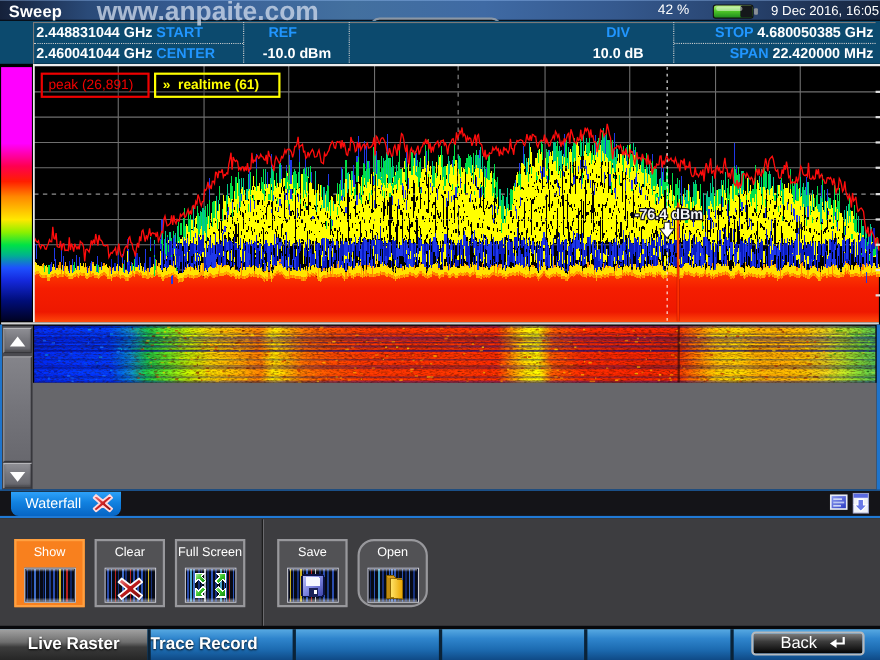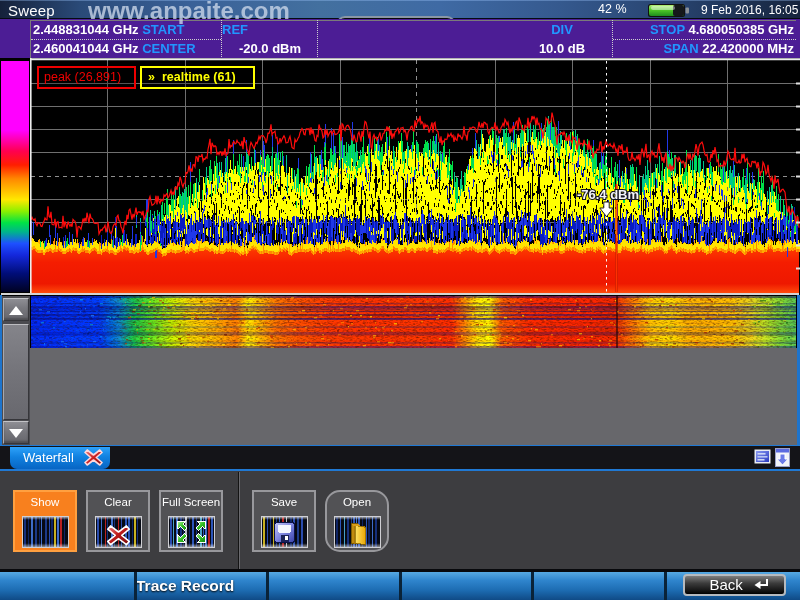--- a/index.html
+++ b/index.html
@@ -1,27 +1,27 @@
 <!DOCTYPE html>
 <html><head><meta charset="utf-8"><style>
 *{margin:0;padding:0;box-sizing:border-box}
 html,body{width:800px;height:600px;overflow:hidden;background:#000;font-family:"Liberation Sans",sans-serif}
 #scr{position:relative;width:800px;height:600px;background:#000}
 .abs{position:absolute}
 
 #tbar{left:0;top:0;width:800px;height:19px;background:linear-gradient(90deg,#15213a 0%,#2a4a78 10%,#3a6198 24%,#43709f 40%,#3f6aa4 55%,#35598e 70%,#27426d 85%,#16243d 100%);box-shadow:inset 0 1px 0 rgba(160,200,255,.35),inset 0 -1px 0 #060a12}
-#sweep{left:8px;top:2px;font-size:15px;font-weight:normal;color:#fff;letter-spacing:.2px}
+#sweep{left:8px;top:2px;font-size:15px;font-weight:bold;color:#fff;letter-spacing:.2px}
 #wmark{left:88px;top:-3px;font-size:24px;font-weight:bold;color:#ccd8ea;opacity:.78;letter-spacing:0;z-index:60}
 #logo{left:336px;top:16px;width:120px;height:19px;background:#070707;border:2px solid #8a97a6;border-radius:9px;text-align:center;line-height:14px;white-space:nowrap}
 #logo b{font-size:13px;color:#f4f4f4;letter-spacing:2.5px}
 #logo i{font-size:12px;color:#57a9e9;font-weight:bold;margin-left:3px}
 #batpct{left:598px;top:2px;font-size:12.5px;color:#fff;white-space:nowrap}
 #date{left:701px;top:2.5px;font-size:12px;color:#fff;white-space:nowrap}
 
-#inforow{left:0;top:19px;width:800px;height:39px;background:#4c1d95}
+#inforow{left:0;top:19px;width:800px;height:39px;background:#0c4a6e}
 .lbl{color:#2196ff;font-weight:bold}
 .w{color:#fff;font-weight:bold}
 #ip-top{left:30px;top:1px;width:766px;height:0;border-top:1px solid #7a7a7a}
 #ip-left{left:30px;top:1px;width:0;height:38px;border-left:1px solid #7a7a7a}
 .dotv{width:0;height:37px;border-left:1px dotted #cfcfcf}
 .doth{height:0;border-top:1px dotted #cfcfcf}
 .r1{top:3px;font-size:13px;white-space:nowrap}
 .r2{top:21.5px;font-size:13px;white-space:nowrap}
 #bluebox{left:318px;top:2px;width:194px;height:36.5px;background:linear-gradient(180deg,#2f7cc9 0%,#1e64b4 55%,#15539e 100%);text-align:center;line-height:36px;font-size:19px;font-weight:bold;color:#fff}
 
@@ -70,31 +70,31 @@
     <rect x="38.5" y="4.5" width="3.5" height="6" rx="1" fill="#8a9097"></rect>
     <rect x="4" y="3" width="24" height="4" rx="2" fill="rgba(255,255,255,.45)"></rect>
     <defs>
         <linearGradient id="batg" x1="0" y1="0" x2="0" y2="1">
       <stop offset="0" stop-color="#b4f078"></stop>
           <stop offset=".45" stop-color="#50c828"></stop>
           <stop offset="1" stop-color="#1e8c1e"></stop>
     </linearGradient>
       </defs>
   </svg>
-  <div class="abs" id="date">9 Feb 2016, 16:05</div>
+  <div class="abs" id="date">9 Dec 2016, 16:05</div>
 
   <div class="abs" id="inforow">
     <div class="abs" id="ip-top"></div>
     <div class="abs" id="ip-left"></div>
     <div class="abs r1" style="left:33px"><span class="w">2.448831044 GHz </span><span class="lbl">START</span></div>
     <div class="abs r2" style="left:33px"><span class="w">2.460041044 GHz </span><span class="lbl">CENTER</span></div>
     <div class="abs doth" style="left:31px;top:19.5px;width:190px"></div>
     <div class="abs dotv" style="left:221px;top:1px"></div>
-    <div class="abs r1 lbl" style="left:222px;width:96px;text-align:left">REF</div>
-    <div class="abs r2 w" style="left:222px;width:96px;text-align:center">-20.0 dBm</div>
+    <div class="abs r1 lbl" style="left:209px;width:96px;text-align:center">REF</div>
+    <div class="abs r2 w" style="left:222px;width:96px;text-align:center">-10.0 dBm</div>
     <div class="abs dotv" style="left:317px;top:1px"></div>
     <div class="abs r1 lbl" style="left:512px;width:100px;text-align:center">DIV</div>
     <div class="abs r2 w" style="left:512px;width:100px;text-align:center">10.0 dB</div>
     <div class="abs dotv" style="left:612px;top:1px"></div>
     <div class="abs r1" style="right:6px;text-align:right"><span class="lbl">STOP </span><span class="w">4.680050385 GHz</span></div>
     <div class="abs r2" style="right:6px;text-align:center"><span class="lbl">SPAN </span><span class="w">22.420000 MHz</span></div>
     <div class="abs doth" style="left:613px;top:19.5px;width:183px"></div>
   </div>
 
   <div class="abs" id="cbar"></div>
@@ -2057,20 +2057,21 @@
 <path d="M20 9.5 h12 v19 l-12 0 z" fill="#a87808"></path>
 <path d="M21 9 l11.5 2 v18.5 l-11.5 -1.5 z" fill="url(#fld)" stroke="#8a6400" stroke-width=".8"></path>
 <path d="M17 7h7l2 2.5h-7z" fill="#d89c18"></path>
         </g>
       </svg>
     </div>
   <div class="abs" id="tsep"></div>
 
   <div class="abs" id="bbargap"></div>
   <div class="abs" id="bbar">
+    <div class="abs" id="liveraster">Live Raster</div>
     <div class="abs" id="tracerec">Trace Record</div>
     <div class="abs bsep" style="left:134px"></div>
     <div class="abs bsep" style="left:266px"></div>
     <div class="abs bsep" style="left:399px"></div>
     <div class="abs bsep" style="left:531px"></div>
     <div class="abs bsep" style="left:664px"></div>
     <div class="abs" id="backbtn">Back&nbsp;&nbsp;&nbsp;&nbsp;</div>
     <svg class="abs" style="left:752px;top:6px" width="18" height="13" viewBox="0 0 18 13">
       <path d="M15 1v6H6" fill="none" stroke="#fff" stroke-width="2"></path>
       <path d="M8.5 3 2.5 7l6 4z" fill="#fff"></path>

